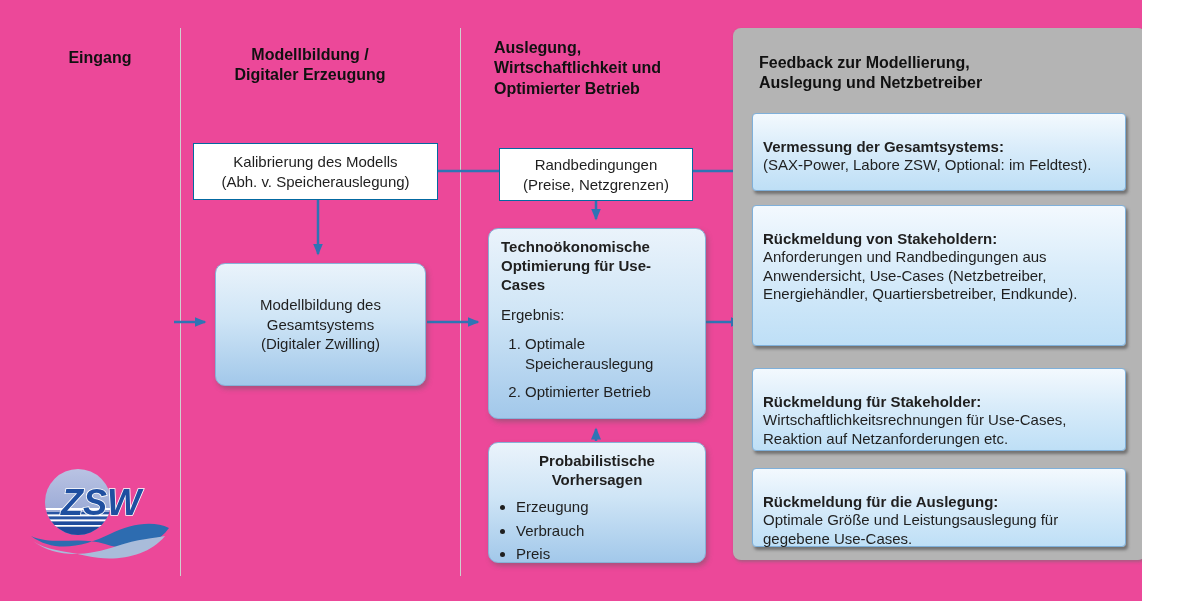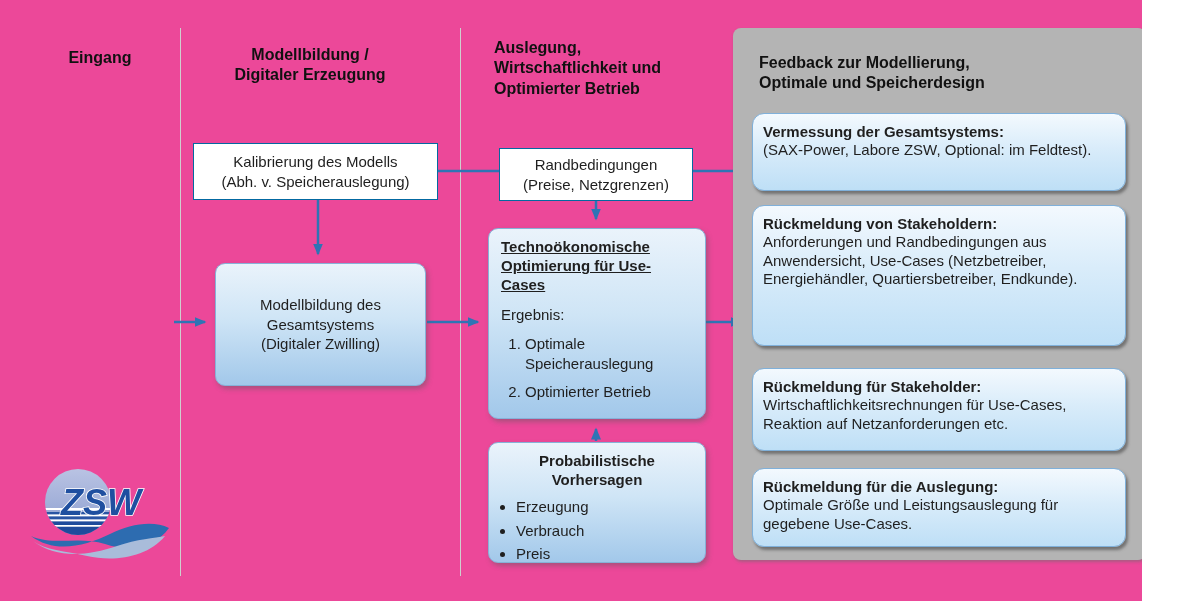--- a/index.html
+++ b/index.html
@@ -30,29 +30,29 @@
     box-shadow:2px 3px 4px rgba(120,120,120,.35);
     text-align:center;font-size:15px;line-height:1.3;padding-top:13px;
   }
   .panel{
     position:absolute;left:733px;top:28px;width:413px;height:532px;
     background:#b4b4b4;border-radius:8px;box-shadow:1px 2px 3px rgba(110,110,110,.5);
   }
   .fbox{
     position:absolute;box-sizing:border-box;left:19px;width:374px;
     background:linear-gradient(180deg,#f3f9fe 0%,#d9ecfa 45%,#bedff6 100%);
-    border:1px solid #7fb0da;border-radius:12px;
+    border:1px solid #7fb0da;border-radius:4px;
     box-shadow:2px 3px 3px rgba(60,60,60,.55);
-    padding:9px 10px 4px 10px;font-size:15px;line-height:1.22;
+    padding:24px 10px 4px 10px;font-size:15px;line-height:1.22;
   }
   .fbox .t{font-weight:bold;}
   .centered{display:flex;align-items:center;justify-content:center;text-align:center;}
   .bold{font-weight:bold;}
   .techno-inner{padding:8px 10px 0 12px;}
-  .techno-inner .t{font-weight:bold;line-height:1.28;text-decoration:underline;}
+  .techno-inner .t{font-weight:bold;line-height:1.28;}
   .techno-inner .lbl{margin-top:10px;}
   ol.numlist{margin:10px 0 0 0;padding:0 0 0 24px;}
   ol.numlist li{margin-bottom:9px;line-height:1.3;}
   ul.dotlist{margin:8px 0 0 0;padding:0 0 0 27px;list-style-type:disc;}
   ul.dotlist li{margin-bottom:4px;line-height:1.3;}
   svg.overlay{position:absolute;left:0;top:0;pointer-events:none;}
 </style>
 </head>
 <body>
 
@@ -112,21 +112,21 @@
 Vorhersagen</div>
     <ul class="dotlist">
       <li>Erzeugung</li>
       <li>Verbrauch</li>
       <li>Preis</li>
     </ul>
   </div>
 
   <div class="panel">
     <div class="hdr ml" style="left:26px;top:25px;width:370px">Feedback zur Modellierung,
-Optimale und Speicherdesign</div>
+Auslegung und Netzbetreiber</div>
 
     <div class="fbox" style="top:85px;height:78px">
       <div class="t">Vermessung der Gesamtsystems:</div>
       <div>(SAX-Power, Labore ZSW,  Optional: im Feldtest).</div>
     </div>
 
     <div class="fbox" style="top:177px;height:141px">
       <div class="t">Rückmeldung von Stakeholdern:</div>
       <div>Anforderungen und Randbedingungen aus Anwendersicht, Use-Cases (Netzbetreiber, Energiehändler, Quartiersbetreiber, Endkunde).</div>
     </div>

